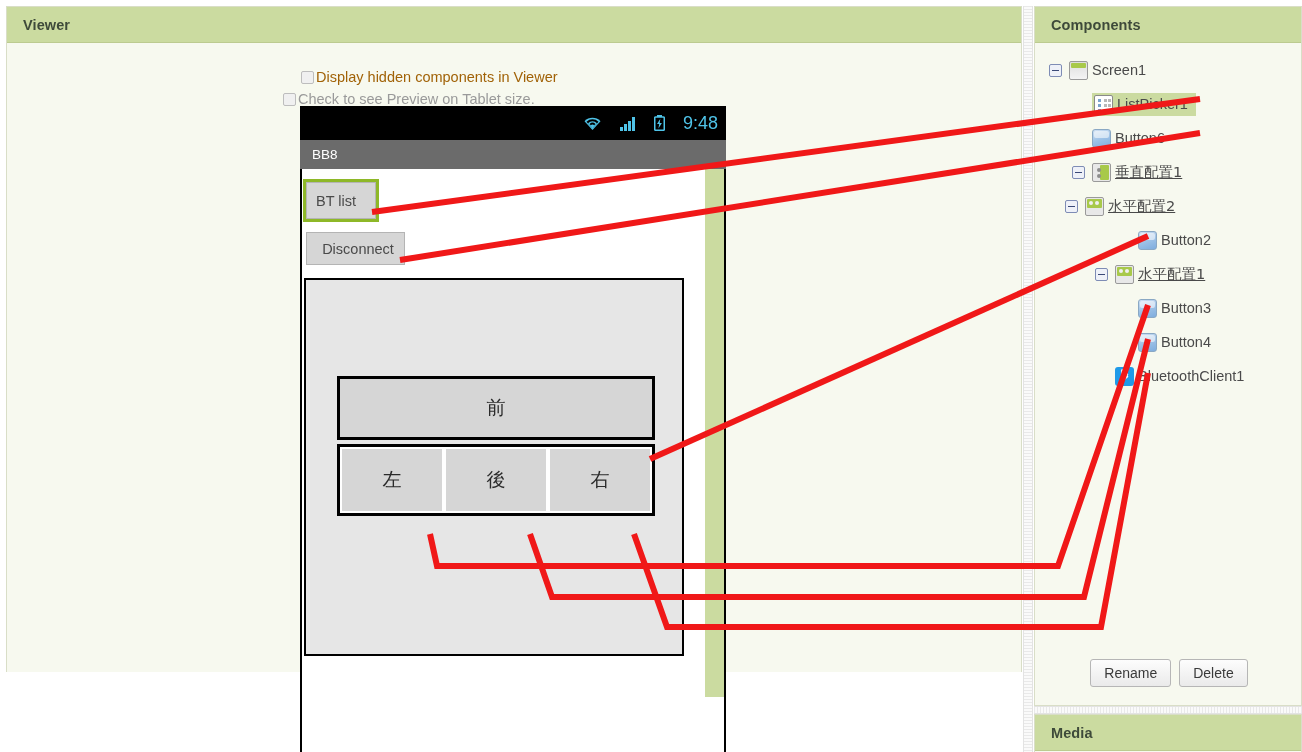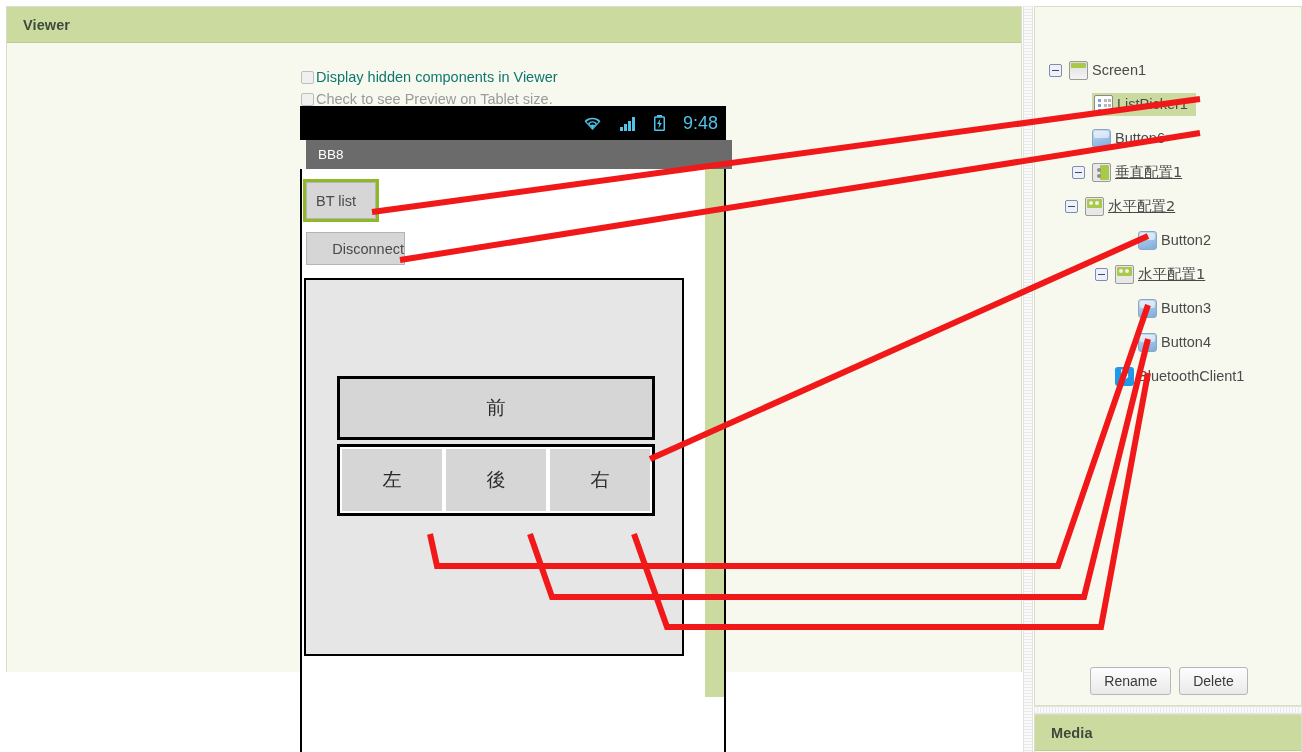--- a/index.html
+++ b/index.html
@@ -57,35 +57,35 @@
 
   
   .chk-row { position:absolute; display:flex; align-items:flex-start; gap:2px; }
   .chk {
     width: 13px; height: 13px; margin-top: 3px;
     background: #f0f0f0;
     border: 1px solid #bdbdbd;
     border-radius: 2px;
     flex: none;
   }
-  .chk-label { font-size: 14.5px; color: #0f766e; line-height: 19px; }
+  .chk-label { font-size: 14.5px; color: #a16207; line-height: 19px; }
   .chk-label.dim { color: #9a9a9a; }
 
   
   #phone { position:absolute; left: 300px; top: 106px; width: 426px; height: 646px; }
   #phone-status {
     position:absolute; left:0; top:0; width:426px; height:34px;
     background:#000; color:#4fc3e8;
     display:flex; align-items:center; justify-content:flex-end;
     padding-right:8px; gap:18px;
   }
   #phone-status .clock { font-size:18px; color:#4fc3e8; font-family:"Liberation Sans", sans-serif; }
   .sb-icon { display:flex; align-items:center; }
   #phone-title {
-    position:absolute; left:6px; top:34px; width:426px; height:29px;
+    position:absolute; left:0; top:34px; width:426px; height:29px;
     background:#6b6b6b; color:#ffffff;
     display:flex; align-items:center; padding-left:12px;
     font-size:13.5px;
   }
   #phone-screen {
     position:absolute; left:0; top:63px; width:426px; height:634px;
     background:#ffffff;
     border-left:2px solid #000; border-right:2px solid #000;
   }
   #green-scroll {
@@ -101,21 +101,21 @@
     font-size:14.5px;
     display:flex; align-items:center; justify-content:center;
   }
   #btn-btlist {
     position:absolute; left:4px; top:13px; width:70px; height:37px;
     outline:3px solid #8eb828; outline-offset:0px;
     justify-content:flex-start; padding-left:9px;
   }
   #btn-disconnect {
     position:absolute; left:4px; top:63px; width:99px; height:33px;
-    justify-content:flex-end; padding-left:5px;
+    justify-content:center; padding-left:5px;
   }
   #vert-arrange {
     position:absolute; left:2px; top:109px; width:380px; height:378px;
     background:#e6e6e6; border:2px solid #000;
   }
   #horiz2 {
     position:absolute; left:31px; top:96px; width:318px; height:64px;
     border:3px solid #000; background:#d6d6d6;
   }
   #horiz2 .cell {
@@ -176,21 +176,21 @@
   .ic-vert { background:#e8e8e8; border:1px solid #9a9a9a; border-radius:2px; }
   .ic-vert::before{content:"";position:absolute;right:1px;top:1px;bottom:1px;width:9px;background:#a8c94a;border-radius:1px;}
   .ic-vert::after{content:"";position:absolute;left:4px;top:4px;width:4px;height:4px;background:#8d8d8d;border-radius:50%;box-shadow:0 6px 0 #8d8d8d;}
   .ic-horiz { background:#e8e8e8; border:1px solid #9a9a9a; border-radius:2px; }
   .ic-horiz::before{content:"";position:absolute;left:1px;top:1px;right:1px;height:9px;background:#a8c94a;border-radius:1px;}
   .ic-horiz::after{content:"";position:absolute;left:3px;top:3px;width:4px;height:4px;background:#f0f0f0;border-radius:50%;box-shadow:6px 0 0 #f0f0f0;}
   .ic-bt { background:#1f9ae8; border-radius:3px; display:flex; align-items:center; justify-content:center; }
 
   
   #tree-actions {
-    position:absolute; bottom:10px; left:0; width:268px;
+    position:absolute; bottom:18px; left:0; width:268px;
     display:flex; justify-content:center; gap:8px;
   }
   .gwt-btn {
     background:linear-gradient(#fdfdfd,#eaeaea);
     border:1px solid #b6b6b6;
     border-radius:3px;
     padding:5px 13px;
     font-size:14px; color:#3a3a3a;
     cursor:pointer;
   }
@@ -206,21 +206,21 @@
   <div class="panel" id="viewer-panel">
     <div class="panel-header">
       <span>Viewer</span>
     </div>
     <div id="viewer-body">
 
       <div class="chk-row" style="left:294px; top:25px;">
         <span class="chk"></span>
         <span class="chk-label">Display hidden components in Viewer</span>
       </div>
-      <div class="chk-row" style="left:294px; top:47px;">
+      <div class="chk-row" style="left:276px; top:47px;">
         <span class="chk"></span>
         <span class="chk-label dim">Check to see Preview on Tablet size.</span>
       </div>
 
     </div>
   </div>
 
   <div id="phone">
 
     <div id="phone-status">
@@ -281,20 +281,23 @@
 
       </div>
 
     </div>
   </div>
 
   <div id="splitter"></div>
   <div id="splitter-h"></div>
 
   <div class="panel" id="components-panel">
+    <div class="panel-header">
+      <span>Components</span>
+    </div>
     <div id="components-body">
       <div id="tree">
           <div class="tree-row" style="padding-left: 14px;">
             <span class="toggle"></span>
             <span class="tree-hl">
               <span class="tree-icon ic-screen"></span>
               <span class="tree-label">Screen1</span>
             </span>
           </div>
           <div class="tree-row selected" style="padding-left: 37px;">

